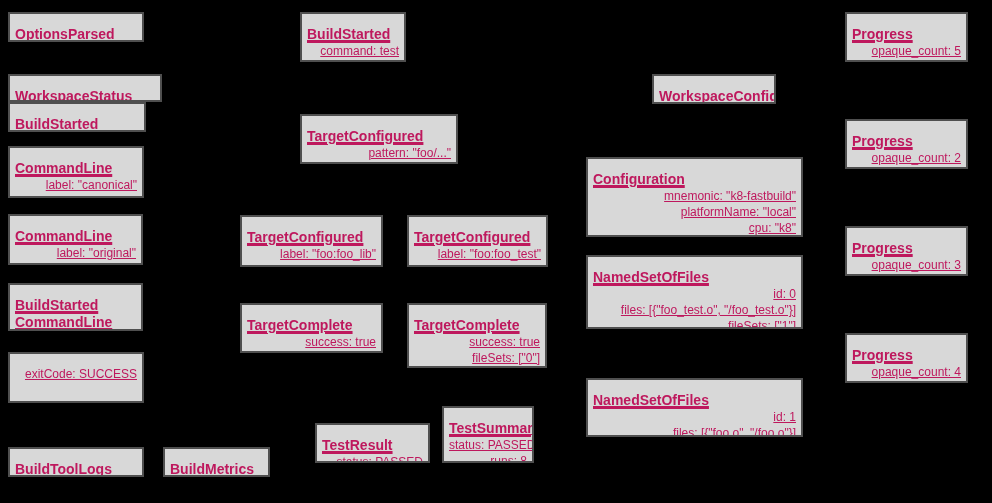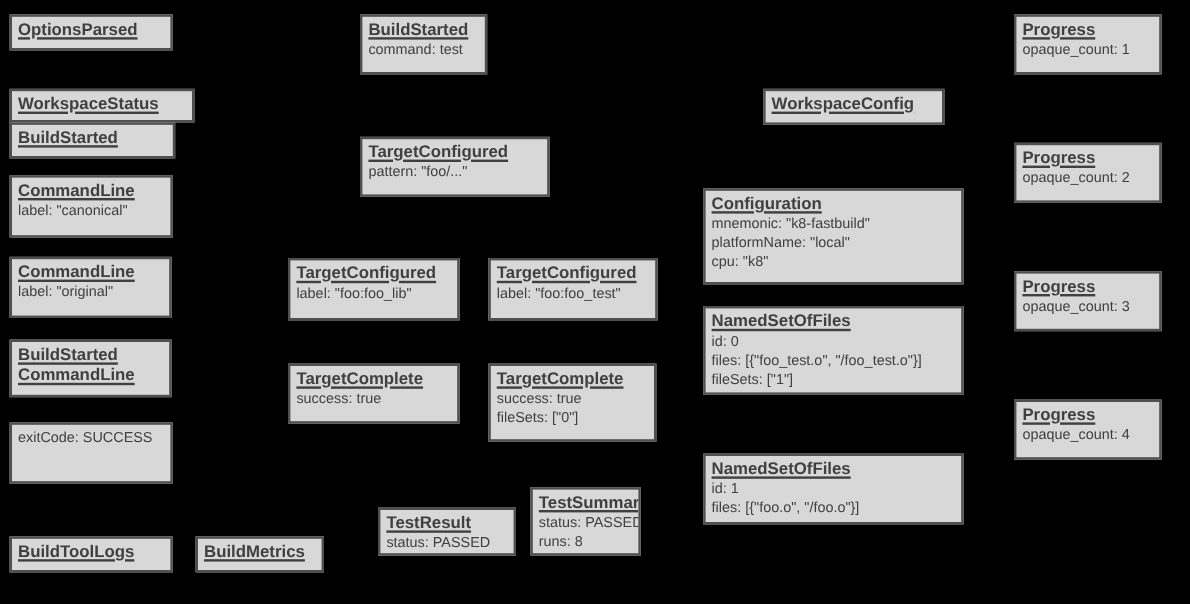--- a/index.html
+++ b/index.html
@@ -13,38 +13,40 @@
     height: 503px;
     background: #000000;
     overflow: hidden;
     font-family: "Liberation Sans", sans-serif;
   }
   .node {
     position: absolute;
     background: #d8d8d8;
     border: 2px solid #4f4f4f;
     box-sizing: border-box;
-    padding: 2px 5px;
-    color: #404040;
+    padding: 12px 5px;
+    color: #be185d;
     overflow: hidden;
+    text-decoration: underline;
   }
   .node .t {
     display: block;
     font-weight: bold;
     font-size: 14px;
     line-height: 17px;
     text-decoration: underline;
     text-decoration-thickness: 2px;
     text-underline-offset: 2px;
     white-space: nowrap;
   }
   .node .d {
     font-size: 12px;
     line-height: 16px;
     white-space: nowrap;
+    text-align: right;
   }
 </style>
 </head>
 <body>
 
 <div id="canvas">
 
   <div class="node" style="left:8px;top:12px;width:136px;height:30px">
     <span class="t">OptionsParsed</span>
   </div>
@@ -119,21 +121,21 @@
     <span class="t">TestResult</span>
     <div class="d">status: PASSED</div>
   </div>
 
   <div class="node" style="left:442px;top:406px;width:92px;height:57px">
     <span class="t">TestSummary</span>
     <div class="d">status: PASSED</div>
     <div class="d">runs: 8</div>
   </div>
 
-  <div class="node" style="left:636px;top:74px;width:151px;height:30px">
+  <div class="node" style="left:652px;top:74px;width:124px;height:30px">
     <span class="t">WorkspaceConfig</span>
   </div>
 
   <div class="node" style="left:586px;top:157px;width:217px;height:80px">
     <span class="t">Configuration</span>
     <div class="d">mnemonic: "k8-fastbuild"</div>
     <div class="d">platformName: "local"</div>
     <div class="d">cpu: "k8"</div>
   </div>
 
@@ -145,21 +147,21 @@
   </div>
 
   <div class="node" style="left:586px;top:378px;width:217px;height:59px">
     <span class="t">NamedSetOfFiles</span>
     <div class="d">id: 1</div>
     <div class="d">files: [{"foo.o", "/foo.o"}]</div>
   </div>
 
   <div class="node" style="left:845px;top:12px;width:123px;height:50px">
     <span class="t">Progress</span>
-    <div class="d">opaque_count: 1</div>
+    <div class="d">opaque_count: 5</div>
   </div>
 
   <div class="node" style="left:845px;top:119px;width:123px;height:50px">
     <span class="t">Progress</span>
     <div class="d">opaque_count: 2</div>
   </div>
 
   <div class="node" style="left:845px;top:226px;width:123px;height:50px">
     <span class="t">Progress</span>
     <div class="d">opaque_count: 3</div>

